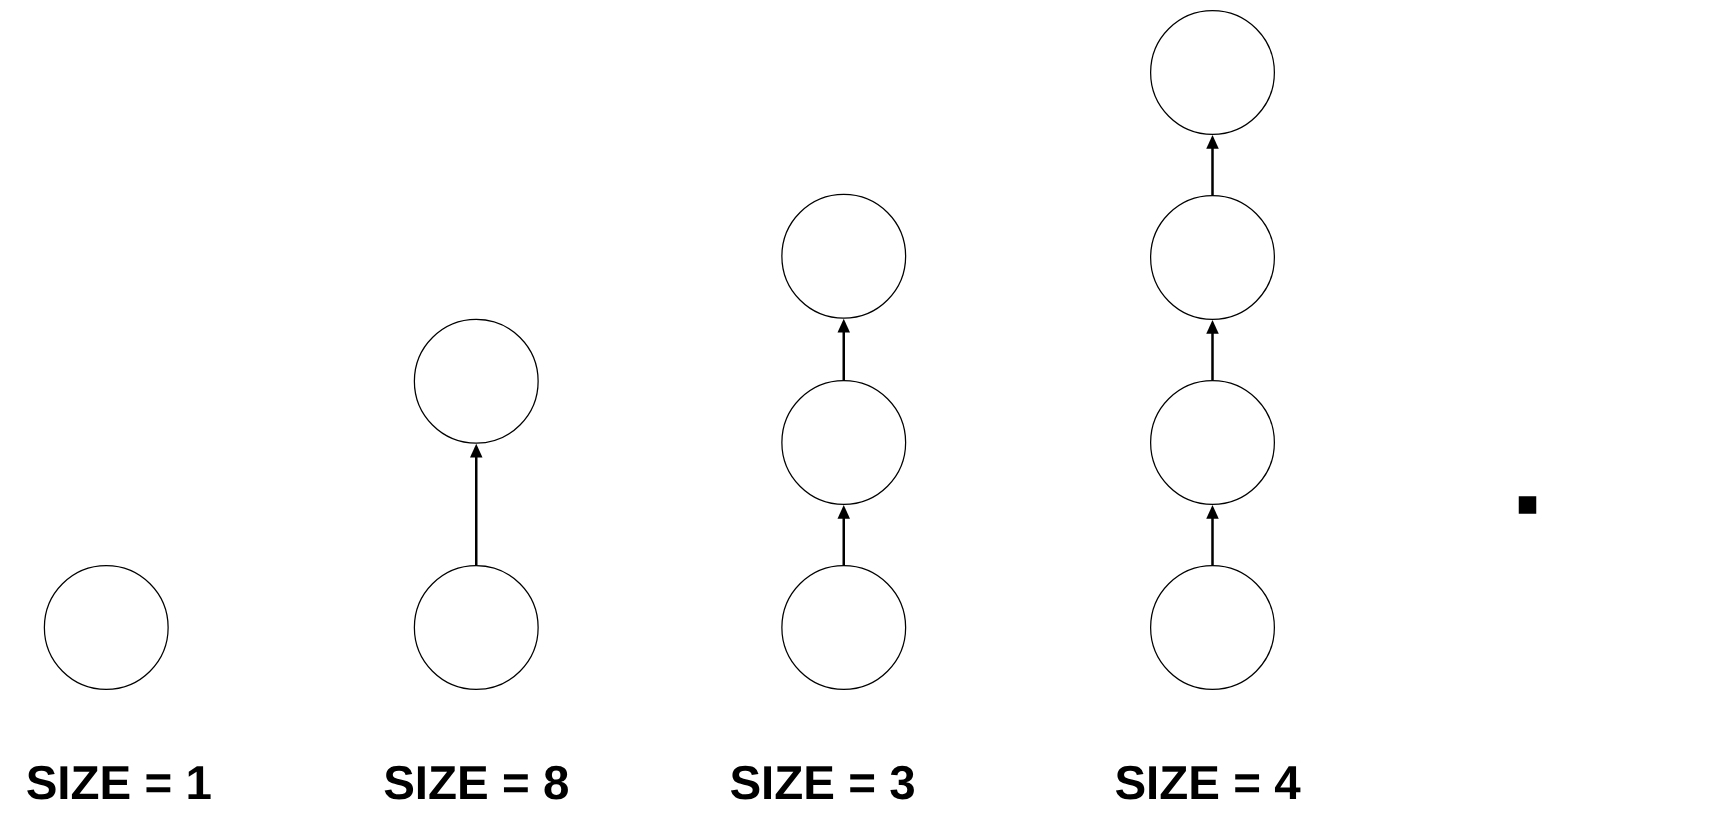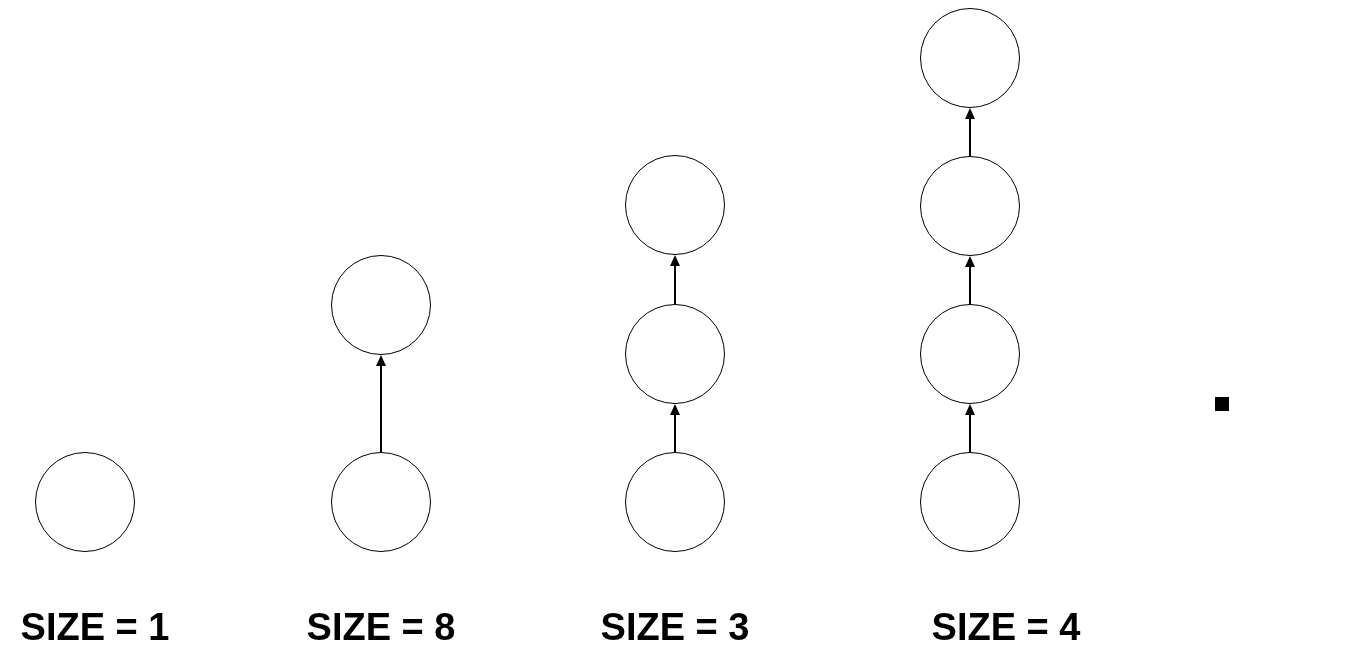--- a/index.html
+++ b/index.html
@@ -104,22 +104,22 @@
         <div class="arrow-shaft" style="left: 969.25px; top: 265px; height: 39px;"></div>
         <div class="node-circle" style="left: 920px; top: 156px;"></div>
         <div class="arrow-head" style="left: 965px; top: 108px;"></div>
         <div class="arrow-shaft" style="left: 969.25px; top: 117px; height: 39px;"></div>
         <div class="node-circle" style="left: 920px; top: 8px;"></div>
       </div>
     </div>
 
   <div class="chain-label" style="left:-25px">SIZE = 1</div>
   <div class="chain-label" style="left:261px">SIZE = 8</div>
-  <div class="chain-label" style="left:555px">SIZE = 3</div>
-  <div class="chain-label" style="left:886px">SIZE = 4</div>
+  <div class="chain-label" style="left:538px">SIZE = 3</div>
+  <div class="chain-label" style="left:846px">SIZE = 4</div>
 
   <div id="ellipsis">
       <div class="ellipsis-dot" style="left: 1215px;"></div>
       <div class="ellipsis-dot" style="left: 1264px;"></div>
       <div class="ellipsis-dot" style="left: 1313px;"></div>
     </div>
 
   <div class="edge-strip"></div>
 </div>
 

